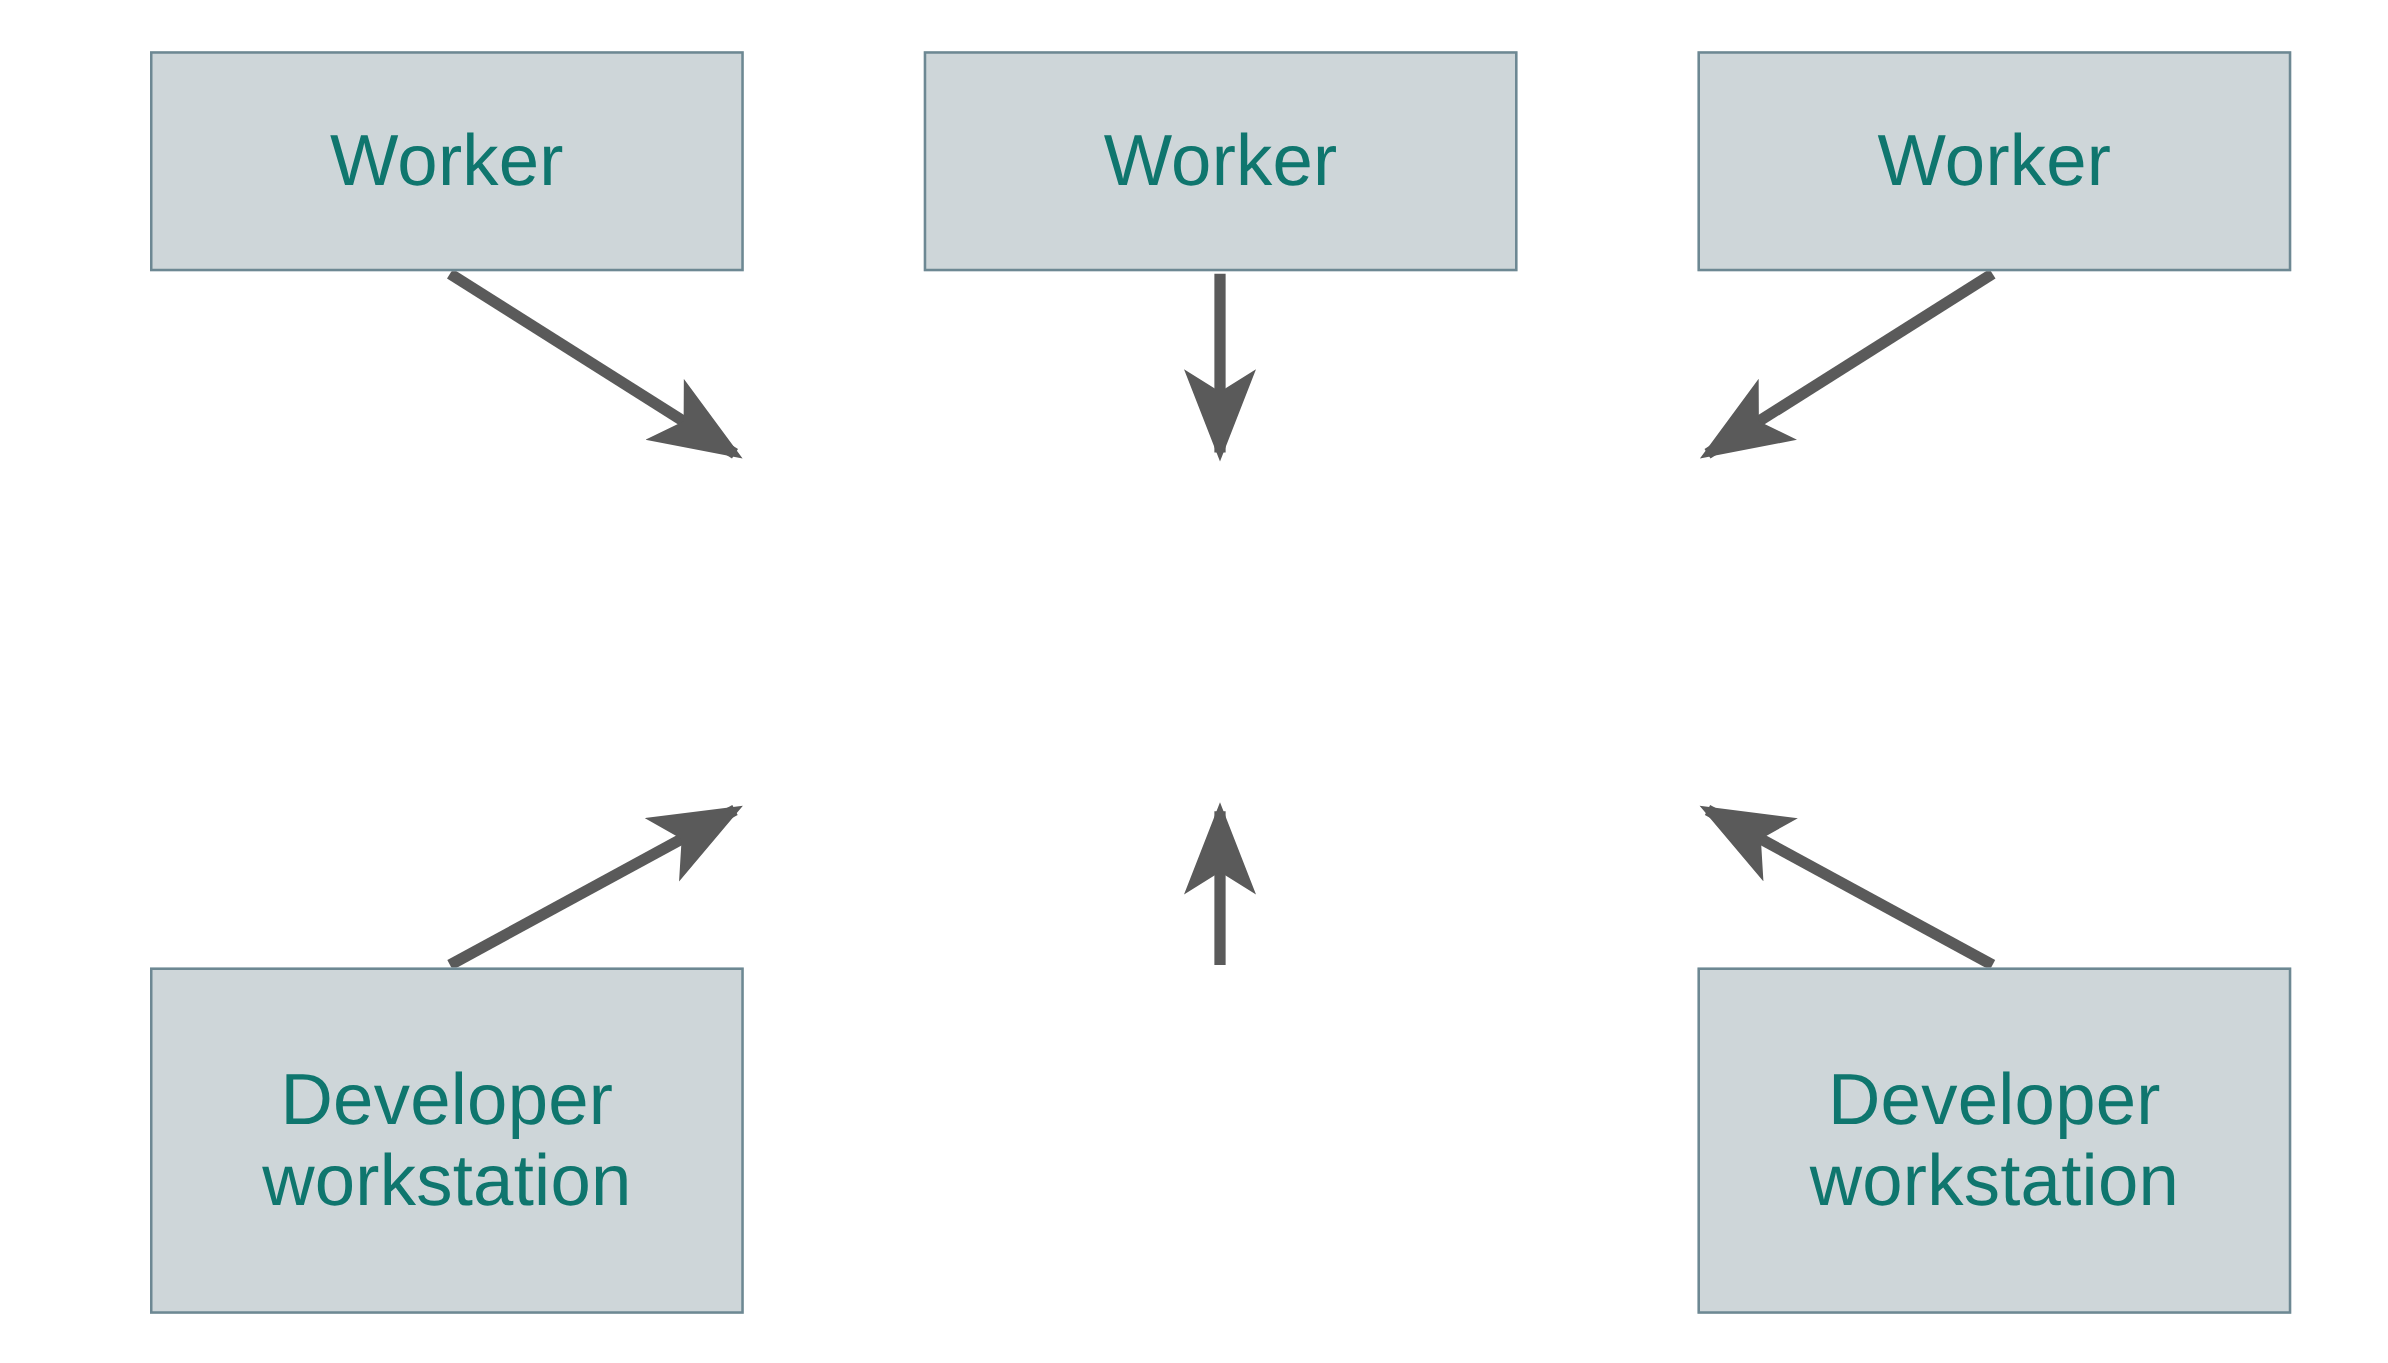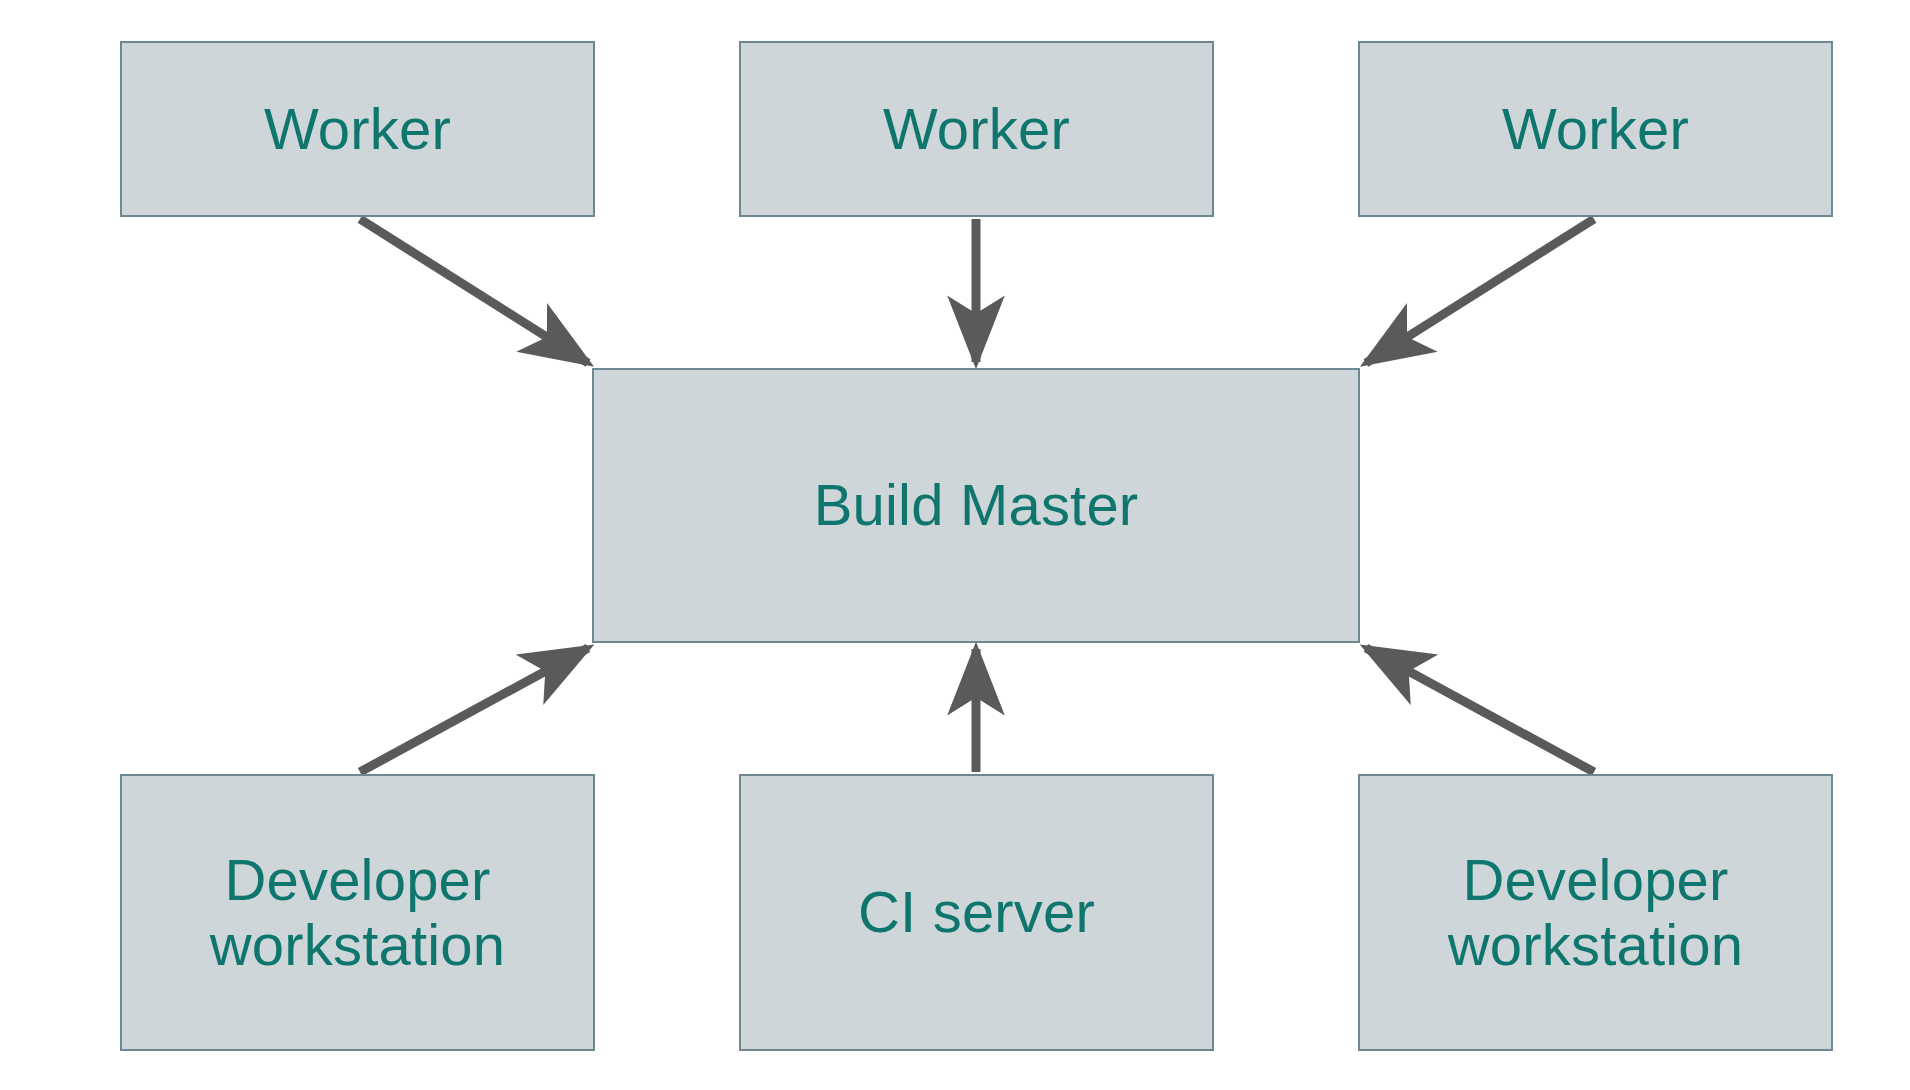--- a/index.html
+++ b/index.html
@@ -99,31 +99,25 @@
   </div>
 
   <div class="node" id="node-worker-2">
     <span class="node-label">Worker</span>
   </div>
 
   <div class="node" id="node-worker-3">
     <span class="node-label">Worker</span>
   </div>
 
-  <div class="node" id="node-build-master">
-    <span class="node-label">Build Master</span>
-  </div>
 
   <div class="node" id="node-dev-left">
     <span class="node-label">Developer
 workstation</span>
   </div>
 
-  <div class="node" id="node-ci-server">
-    <span class="node-label">CI server</span>
-  </div>
 
   <div class="node" id="node-dev-right">
     <span class="node-label">Developer
 workstation</span>
   </div>
 
 </div>
 
 </body></html>

